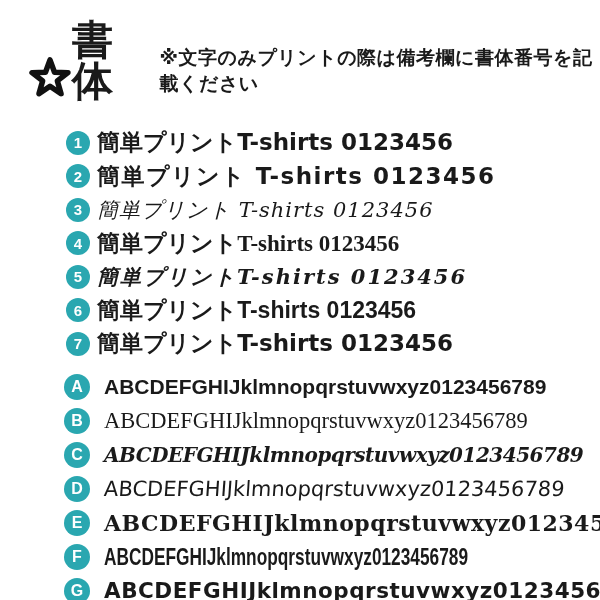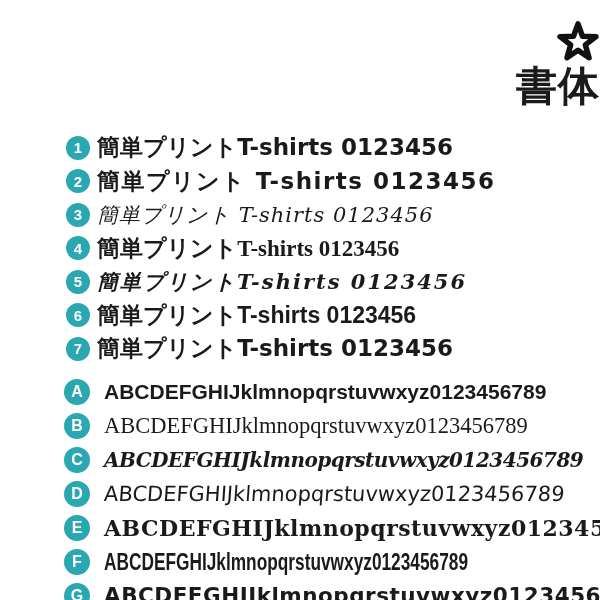--- a/index.html
+++ b/index.html
@@ -2,21 +2,21 @@
 <html><head>
 <meta charset="utf-8">
 <style>
   * { margin: 0; padding: 0; box-sizing: border-box; }
   html, body { width: 600px; height: 600px; background: #ffffff; overflow: hidden; }
   body { font-family: "Liberation Sans", sans-serif; color: #1a1a1a; }
 
   .sheet { position: relative; width: 600px; height: 600px; padding: 20px 0 0 28px; }
 
   
-  .hdr { display: flex; align-items: flex-end; flex-direction: column; }
+  .hdr { display: flex; align-items: flex-end; }
   .star { width: 44px; height: 46px; flex: 0 0 auto; }
   .title { font-size: 41px; font-weight: 900; line-height: 1.0; letter-spacing: 1px;
            font-family: "DejaVu Sans", sans-serif; }
   .note { font-size: 19px; font-weight: 800; padding: 0 0 5px 18px; letter-spacing: 0.5px;
           font-family: "DejaVu Sans", sans-serif; }
 
   
   .jp-list { margin: 24px 0 0 38px; }
   .latin-list { margin: 9px 0 0 36px; }
   .row { display: flex; align-items: center; }
@@ -54,20 +54,21 @@
 </head>
 <body>
 
 <div class="sheet">
 
   <div class="hdr">
     <svg class="star" viewBox="0 0 40 42" aria-hidden="true">
       <path d="M20 3.5 L24.1 14.8 L36.4 15.2 L26.7 22.7 L30.1 34.4 L20 27.6 L9.9 34.4 L13.3 22.7 L3.6 15.2 L15.9 14.8 Z" fill="#ffffff" stroke="#111111" stroke-width="5" stroke-linejoin="round"></path>
     </svg>
     <div class="title">書体</div>
+    <div class="note">※文字のみプリントの際は備考欄に書体番号を記載ください</div>
   </div>
 
   <div class="jp-list">
     <div class="row">
       <span class="badge">1</span>
       <span class="sample f1">簡単プリントT-shirts 0123456</span>
     </div>
     <div class="row">
       <span class="badge">2</span>
       <span class="sample f2">簡単プリント T-shirts 0123456</span>

